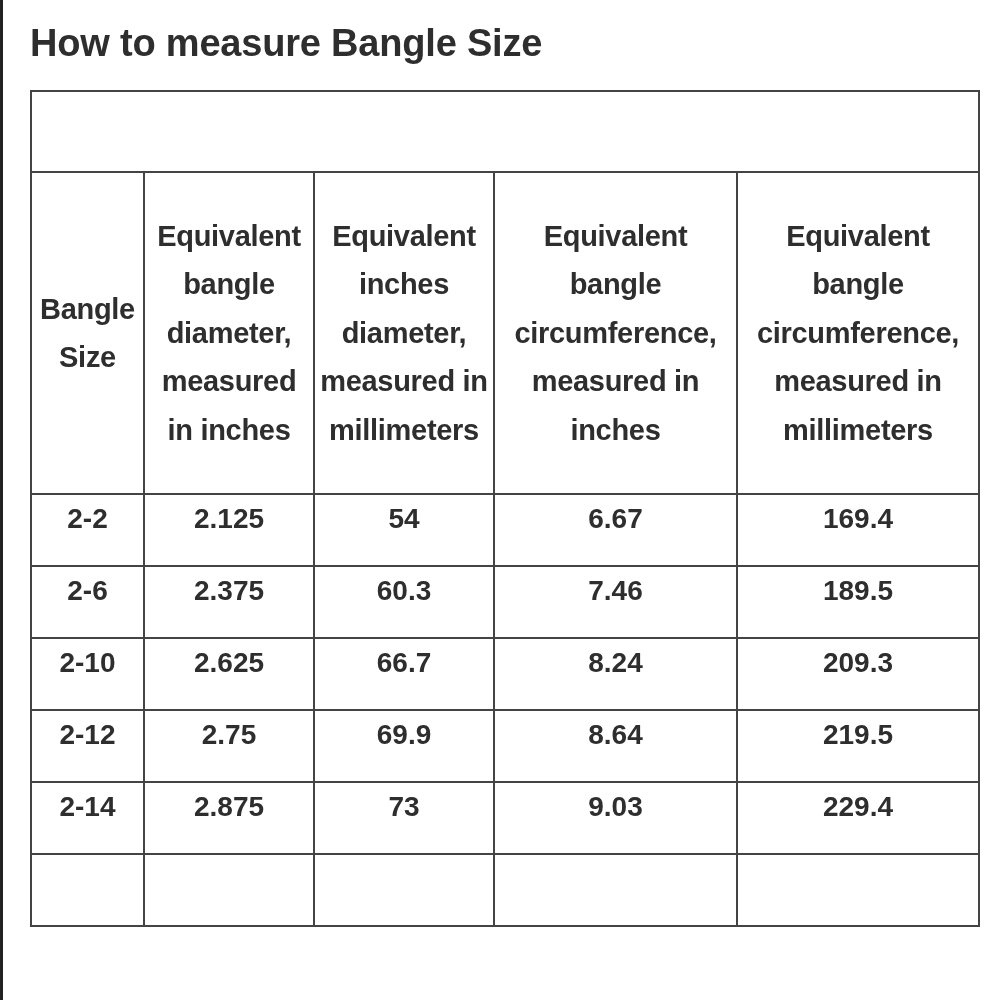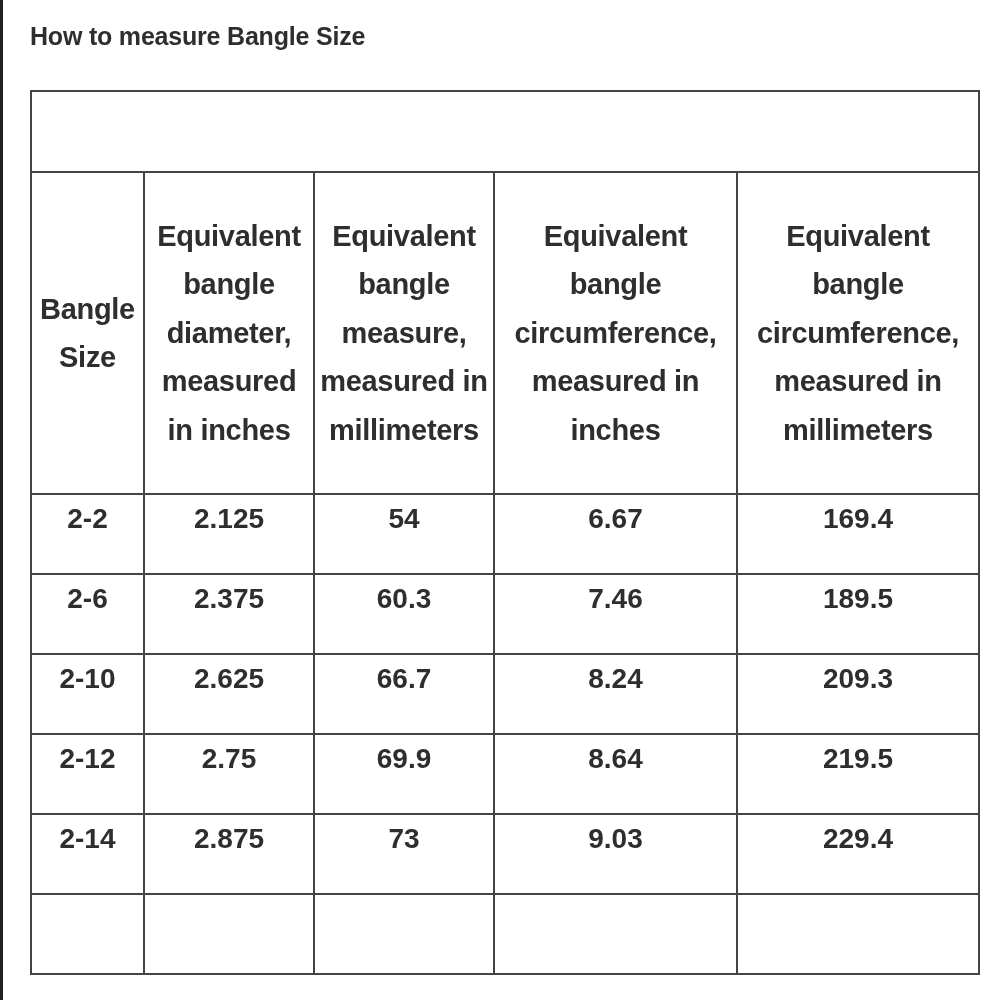--- a/index.html
+++ b/index.html
@@ -1,25 +1,25 @@
 <!DOCTYPE html>
 <html><head>
 <meta charset="utf-8">
 <style>
   html, body { margin:0; padding:0; background:#ffffff; }
   body { width:1000px; height:1000px; position:relative; overflow:hidden;
          font-family:"Liberation Sans", "DejaVu Sans", sans-serif; color:#2b2b2b; }
   .left-edge { position:absolute; left:0; top:0; width:3px; height:1000px; background:#222; }
-  .title { position:absolute; left:30px; top:22px; font-size:25px; font-weight:bold; color:#2e2e2e; letter-spacing:-0.2px; }
+  .title { position:absolute; left:30px; top:22px; font-size:38px; font-weight:bold; color:#2e2e2e; letter-spacing:-0.2px; }
   table.sizes { position:absolute; left:30px; top:90px; border-collapse:collapse; table-layout:fixed; width:948px; }
   table.sizes td, table.sizes th { border:2px solid #444; padding:4px; text-align:center; vertical-align:middle;
          font-weight:bold; color:#2e2e2e; }
   tr.caption-row td { height:71px; }
   tr.head-row th { height:312px; font-size:29px; line-height:48.5px; }
-  tr.data-row td { height:80px; font-size:28px; vertical-align:top; padding-top:8px; box-sizing:border-box; }
+  tr.data-row td { height:72px; font-size:28px; vertical-align:top; padding-top:8px; box-sizing:border-box; }
   col.c1 { width:113px; } col.c2 { width:170px; } col.c3 { width:180px; } col.c4 { width:243px; } col.c5 { width:242px; }
   .narrow th { letter-spacing:-0.3px; }
 </style>
 </head>
 <body>
 
 <div class="left-edge"></div>
 
 <div class="title">How to measure Bangle Size</div>
 
@@ -31,21 +31,21 @@
       <col class="c4">
       <col class="c5">
   </colgroup>
   <tbody>
       <tr class="caption-row">
     <td colspan="5"></td>
   </tr>
   <tr class="head-row narrow">
     <th>Bangle Size</th>
     <th>Equivalent bangle diameter, measured in inches</th>
-    <th>Equivalent bangle measure, measured in millimeters</th>
+    <th>Equivalent inches diameter, measured in millimeters</th>
     <th>Equivalent bangle circumference, measured in inches</th>
     <th>Equivalent bangle circumference, measured in millimeters</th>
   </tr>
   <tr class="data-row">
     <td>2-2</td>
     <td>2.125</td>
     <td>54</td>
     <td>6.67</td>
     <td>169.4</td>
   </tr>

